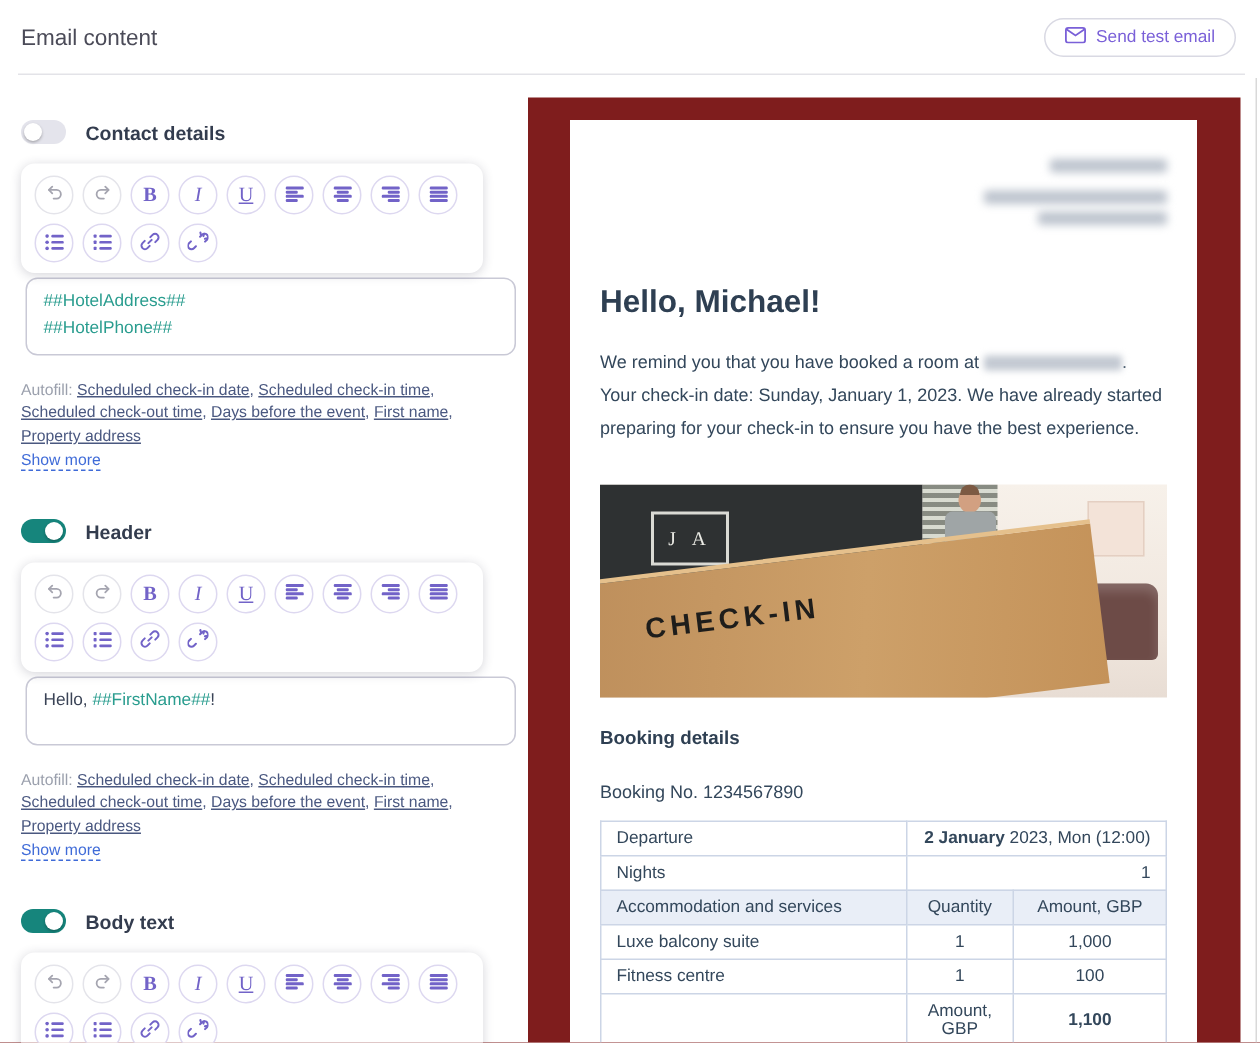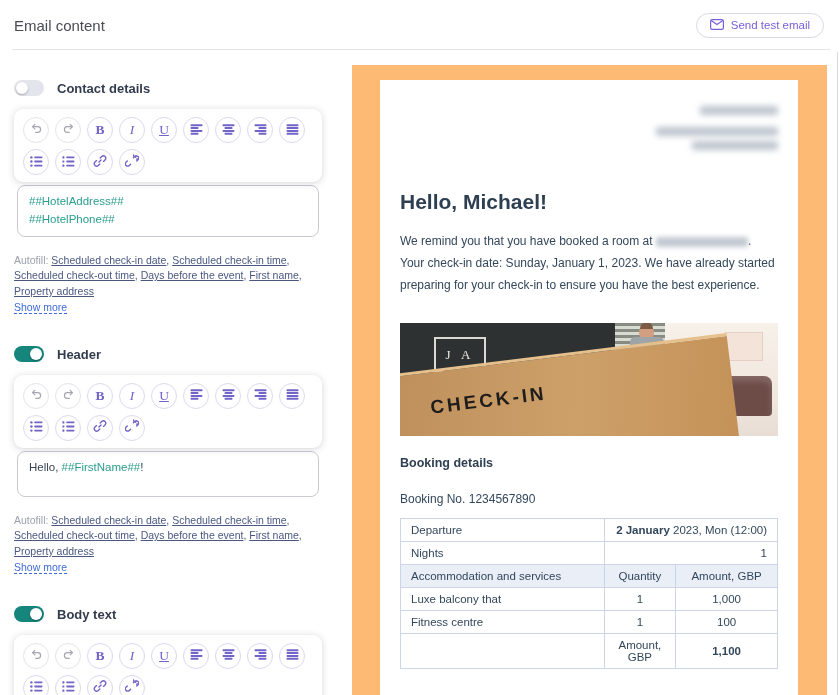--- a/index.html
+++ b/index.html
@@ -12,21 +12,21 @@
   .topbar::after { content:""; position:absolute; left:12px; right:10px; bottom:0; height:1px; background:#e3e3e8; }
   .page-title { font-size: 15px; color: #4b4b58; }
   .send-btn { display: inline-flex; align-items: center; gap: 7px; background: #fff;
               border: 1px solid #d9d9e3; border-radius: 14px; padding: 5px 13px;
               color: #7a60d8; font-size: 11.5px; cursor: pointer; font-family: inherit; }
 
   
   .main { display: flex; height: 645px; }
   .left-panel { width: 352px; flex: 0 0 352px; padding: 30px 0 0 14px; }
   .right-wrap { flex: 1; }
-  .preview-panel { background: #fdba74; margin: 15px 13px 0 0; height: 630px;
+  .preview-panel { background: #7f1d1d; margin: 15px 13px 0 0; height: 630px;
                    padding: 15px 0 0 28px; overflow: hidden; }
 
   
   .section { margin-bottom: 30px; }
   .sec-head { display: flex; align-items: flex-end; gap: 13px; margin-bottom: 13px; }
   .toggle { width: 30px; height: 16px; border-radius: 8px; background: #e4e4ec; position: relative; cursor: pointer; }
   .toggle .knob { position: absolute; top: 2px; left: 2px; width: 12px; height: 12px; border-radius: 50%;
                   background: #fff; box-shadow: 0 1px 2px rgba(0,0,0,.28); }
   .toggle.on { background: #16857c; }
   .toggle.on .knob { left: auto; right: 2px; }
@@ -40,21 +40,21 @@
   .tb { width: 26px; height: 26px; border-radius: 50%; border: 1px solid #ddd8f0; background: #fff;
         display: inline-flex; align-items: center; justify-content: center; color: #7263c8;
         cursor: pointer; padding: 0; }
   .tb.gray { color: #a5a5b0; border-color: #e4e4ea; }
   .glyph { font-family: "Liberation Serif", serif; font-size: 13.5px; line-height: 1; }
   .glyph.b { font-weight: bold; }
   .glyph.i { font-style: italic; }
   .glyph.u { text-decoration: underline; }
 
   
-  .editor { width: 302px; margin: 3px 0 16px 3px; border: 1px solid #c9c9d6; border-radius: 8px;
+  .editor { width: 327px; margin: 3px 0 16px 3px; border: 1px solid #c9c9d6; border-radius: 8px;
             background: #fff; padding: 7px 11px; font-size: 11.5px; line-height: 1.55;
             color: #3a4356; position: relative; z-index: 1; }
   .editor.h40 { min-height: 40px; }
   .editor.h46 { min-height: 46px; }
   .editor.h64 { min-height: 64px; }
   .token { color: #2a9d8f; }
 
   
   .autofill { width: 306px; margin-top: 5px; font-size: 10.5px; line-height: 1.5; color: #9ba0ad; }
   .af-link { color: #4a5880; text-decoration: underline; cursor: pointer; }
@@ -67,21 +67,21 @@
   .blur-line { background: #bdc4ce; height: 9px; border-radius: 2px; filter: blur(3px); }
   .bl-1 { width: 78px; margin-bottom: 7px; }
   .bl-2 { width: 122px; }
   .bl-3 { width: 86px; }
   .greeting { font-size: 21px; font-weight: bold; color: #2e3f52; margin: 0 0 16px; }
   .intro { font-size: 12px; line-height: 1.85; color: #33475b; margin: 0 0 26px; }
   .inline-blur { display: inline-block; width: 92px; height: 10px; background: #c3c9d2;
                  filter: blur(2.5px); border-radius: 2px; vertical-align: middle; }
 
   
-  .photo { height: 113px; position: relative; overflow: hidden; margin-bottom: 20px;
+  .photo { height: 142px; position: relative; overflow: hidden; margin-bottom: 20px;
            background: linear-gradient(180deg, #f7f1ea 0%, #f0e6dd 70%, #e8ddd4 100%); }
   .ph-wall { position: absolute; left: 0; top: 0; width: 57%; height: 62%; background: #2e3132; }
   .ph-blinds { position: absolute; left: 57%; top: 0; width: 13%; height: 58%;
                background: repeating-linear-gradient(180deg, #636a60 0 3px, #cfd5c9 3px 6px); opacity: .75; }
   .ph-sign { position: absolute; left: 9%; top: 13%; width: 52px; height: 36px; border: 2px solid #dadad4;
              display: flex; align-items: center; justify-content: center; color: #eaeae4;
              font-family: "Liberation Serif", serif; font-size: 13px; letter-spacing: 4px; }
   .ph-sofa { position: absolute; right: 1.5%; bottom: 17%; width: 25%; height: 36%;
              background: #6d4b47; border-radius: 8px 8px 4px 4px;
              box-shadow: inset 0 5px 7px rgba(255,255,255,.18); }
@@ -531,21 +531,21 @@
             <tr>
               <td class="col-name">Nights</td>
               <td class="sum-val" colspan="2"><span class="bold"></span><span>1</span></td>
             </tr>
             <tr>
               <th class="col-name">Accommodation and services</th>
               <th class="col-qty">Quantity</th>
               <th class="col-amt">Amount, GBP</th>
             </tr>
             <tr>
-              <td class="col-name">Luxe balcony that</td>
+              <td class="col-name">Luxe balcony suite</td>
               <td class="c">1</td>
               <td class="c">1,000</td>
             </tr>
             <tr>
               <td class="col-name">Fitness centre</td>
               <td class="c">1</td>
               <td class="c">100</td>
             </tr>
             <tr>
               <td></td>

